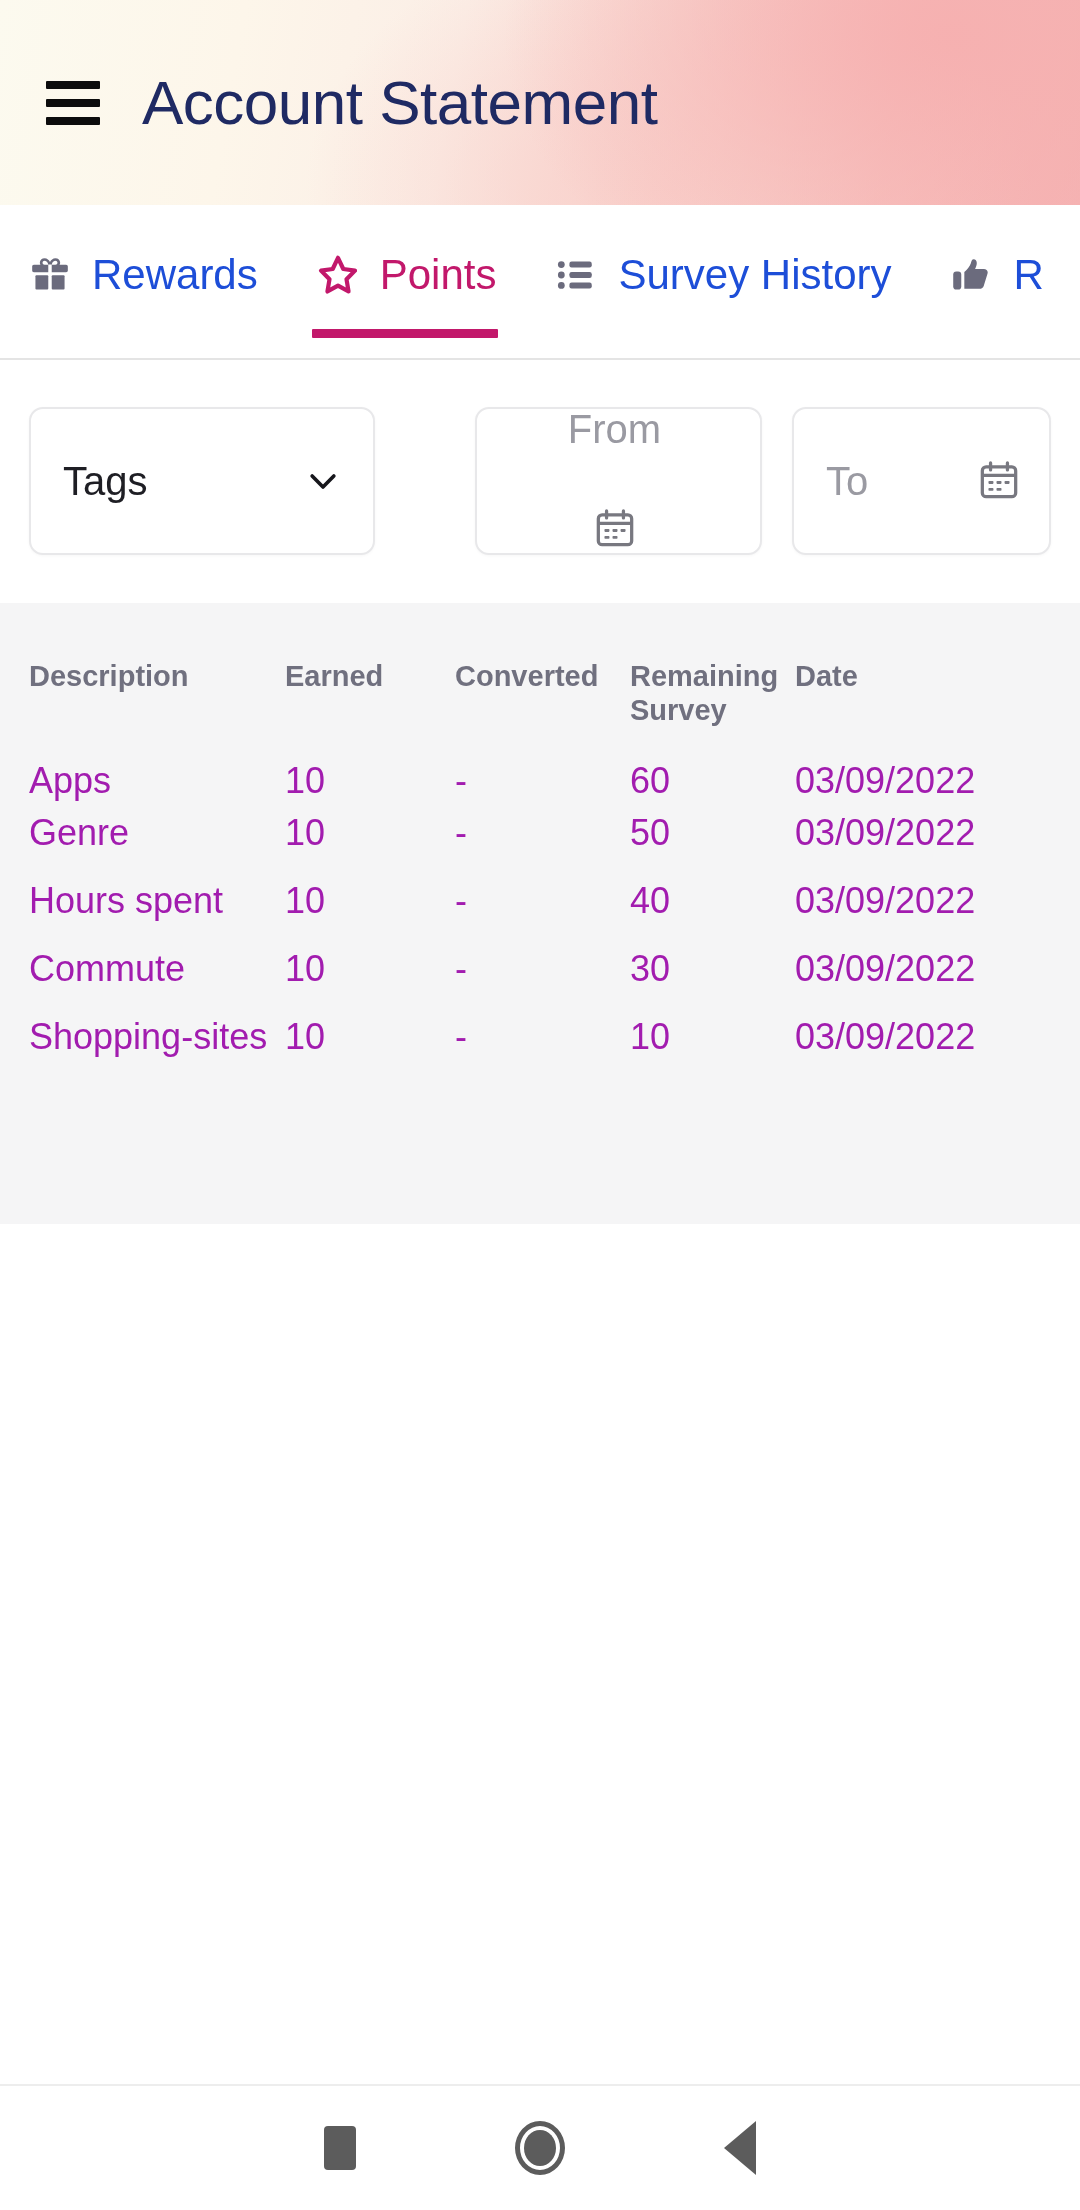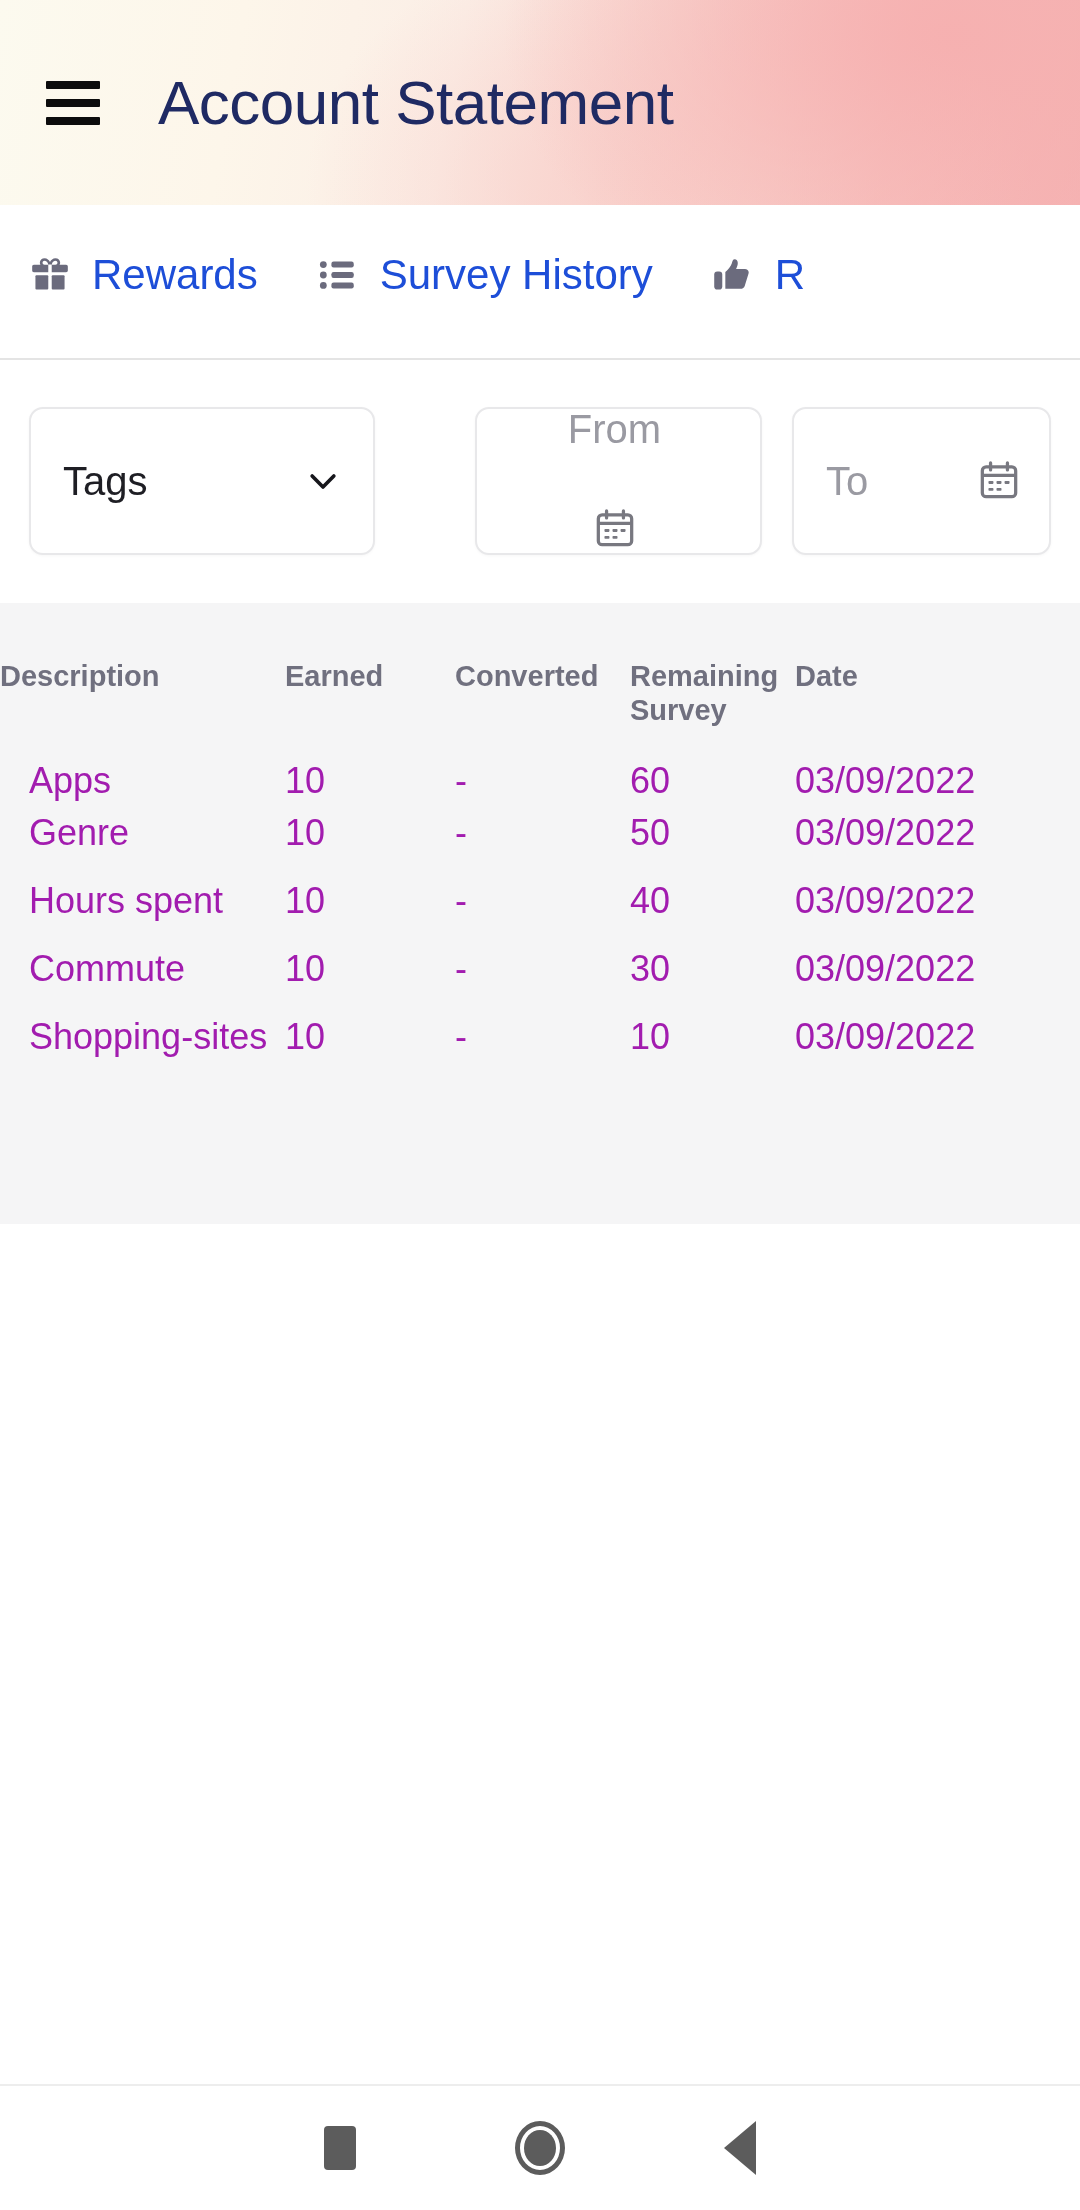--- a/index.html
+++ b/index.html
@@ -41,21 +41,21 @@
     display: flex; flex-direction: column; justify-content: space-between;
     cursor: pointer;
   }
   .hamburger span {
     display: block;
     width: 54px; height: 8px;
     background: #0c0c0c;
     border-radius: 1px;
   }
   .header-title {
-    margin-left: 58px;
+    margin-left: 42px;
     font-size: 62px;
     line-height: 1;
     letter-spacing: -0.5px;
     color: #1f2a63;
     font-weight: 400;
     white-space: nowrap;
   }
 
   
   .tabbar {
@@ -165,21 +165,21 @@
   .tbl col.c-date { width: 285px; }
   .tbl thead th {
     text-align: left;
     vertical-align: top;
     font-size: 29px;
     font-weight: bold;
     color: #70707f;
     padding: 56px 0 0 0;
     line-height: 1.18;
   }
-  .tbl thead th.h-desc { }
+  .tbl thead th.h-desc { padding-left: 29px; }
   .tbl thead th.h-rem  { padding-right: 12px; }
   .tbl tbody td {
     font-size: 36px;
     color: #a21caf;
     padding: 0;
     height: 68px;
     vertical-align: middle;
     line-height: 1;
   }
   .tbl tbody tr:first-child td { padding-top: 36px; }
@@ -257,20 +257,29 @@
         <span class="tab-ico">
           <svg width="46" height="46" viewBox="0 0 24 24" fill="#6b6b7d">
             <path d="M12 5.2c-.5-1.1-1.5-2-2.8-2C7.7 3.2 6.7 4.2 6.7 5.5c0 .4.1.8.3 1.1H3.6c-.5 0-.9.4-.9.9v2.1c0 .5.4.9.9.9h7.5V6.5h1.8v4h7.5c.5 0 .9-.4.9-.9V7.5c0-.5-.4-.9-.9-.9h-3.4c.2-.3.3-.7.3-1.1 0-1.3-1-2.3-2.5-2.3-1.3 0-2.3.9-2.8 2zm-2.8-.6c.7 0 1.3.5 1.8 1.5v.5h-1.8c-.6 0-1.1-.4-1.1-1s.5-1 1.1-1zm5.6 0c.6 0 1.1.4 1.1 1s-.5 1-1.1 1h-1.8v-.5c.5-1 1.1-1.5 1.8-1.5z"></path>
             <rect x="4.4" y="12.1" width="6.7" height="7.4" rx="0.5"></rect>
             <rect x="12.9" y="12.1" width="6.7" height="7.4" rx="0.5"></rect>
           </svg>
         </span>
         <span class="tab-label">Rewards</span>
       </div>
 
+      <div class="tab active">
+        <span class="tab-ico">
+          <svg width="48" height="48" viewBox="0 0 24 24" fill="none" stroke="#c2186b" stroke-width="2.1" stroke-linejoin="round" stroke-linecap="round">
+            <path d="M12 3.4l2.65 5.6 5.85.82-4.25 4.3 1.02 6.1L12 17.3l-5.27 2.92 1.02-6.1-4.25-4.3 5.85-.82z"></path>
+          </svg>
+        </span>
+        <span class="tab-label">Points</span>
+        <div class="tab-underline"></div>
+      </div>
 
       <div class="tab">
         <span class="tab-ico">
           <svg width="44" height="44" viewBox="0 0 24 24" fill="#6b6b7d">
             <circle cx="4" cy="6.3" r="1.85"></circle>
             <circle cx="4" cy="12" r="1.85"></circle>
             <circle cx="4" cy="17.7" r="1.85"></circle>
             <rect x="8.4" y="4.7" width="12.2" height="3.2" rx="1.2"></rect>
             <rect x="8.4" y="10.4" width="12.2" height="3.2" rx="1.2"></rect>
             <rect x="8.4" y="16.1" width="12.2" height="3.2" rx="1.2"></rect>

